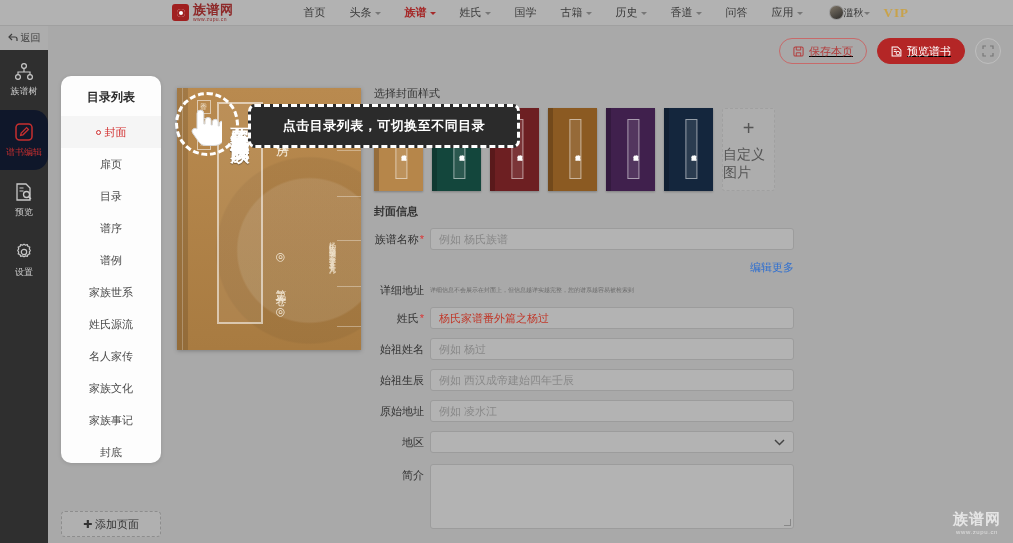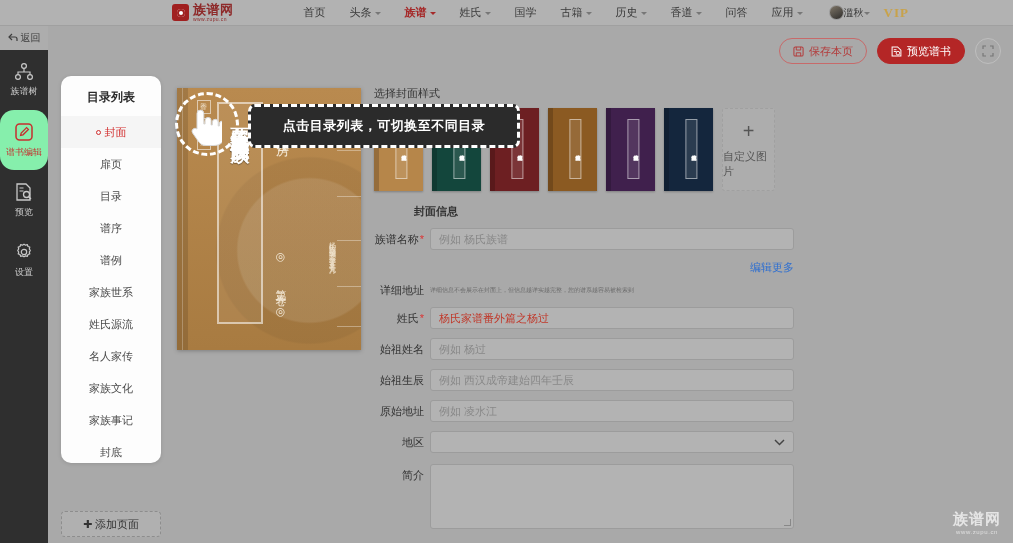--- a/index.html
+++ b/index.html
@@ -65,36 +65,35 @@
     background: #2f2f2f;
   }
   .rail-back {
     height: 24px; background: #adadad; display: flex; align-items: center;
     justify-content: center; gap: 3px; font-size: 10px; color: #3d3d3d; cursor: pointer;
   }
   .rail-item {
     height: 60px; display: flex; flex-direction: column; align-items: center;
     justify-content: center; gap: 4px; color: #c9c9c9; cursor: pointer;
     position: relative;
-    border-radius: 14px;
   }
   .rail-item .lbl { font-size: 9px; }
   .rail-item.active {
-    background: #86efac; color: #c62f2f;
+    background: #0f172a; color: #c62f2f;
     border-top-right-radius: 14px; border-bottom-right-radius: 14px;
   }
   .rail-item svg { display: block; }
 
   
   .header {
     position: absolute; top: 26px; left: 56px; width: 957px; height: 50px;
     display: flex; align-items: center; background: #a9a9a9;
   }
   .page-title { font-size: 14px; color: #2b2b2b; font-weight: bold; margin-left: 14px; }
-  .header-actions { margin-left: auto; display: flex; align-items: center; gap: 10px; margin-right: 12px; }
+  .header-actions { margin-left: auto; display: flex; align-items: center; gap: 10px; margin-right: 12px; text-decoration: underline; }
   .btn {
     display: flex; align-items: center; gap: 5px;
     height: 26px; padding: 0 13px; border-radius: 13px;
     font-size: 11px; cursor: pointer; white-space: nowrap;
   }
   .btn-outline { border: 1px solid #c76a6a; color: #b33b3b; background: transparent; }
   .btn-solid { background: #b42626; color: #fff; border: 1px solid #b42626; }
   .btn-ico {
     width: 26px; height: 26px; border-radius: 50%;
     border: 1px solid #bfbfbf; display: flex; align-items: center;
@@ -165,42 +164,42 @@
   .vol-col { position: absolute; left: 96px; top: 162px; }
   .vol-col .vtext { font-size: 11px; color: #f4ead9; letter-spacing: 3px; }
   .side-col { position: absolute; left: 150px; top: 148px; }
   .side-col .vtext { font-size: 7px; color: #f0e3cd; letter-spacing: 2px; }
   .book-rules { position: absolute; right: 0; top: 0; width: 24px; height: 100%; }
   .book-rules i { position: absolute; right: 0; width: 24px; height: 1px; background: rgba(255,255,255,.35); }
 
   
   .form-area { position: absolute; top: 86px; left: 374px; width: 420px; }
   .sec-label { font-size: 11px; color: #333; margin-bottom: 7px; }
-  .sec-label.bold { font-weight: bold; margin-left: 40px; }
+  .sec-label.bold { font-weight: bold; }
   .covers { display: flex; gap: 9px; }
   .cover-thumb {
     width: 49px; height: 83px; position: relative; cursor: pointer;
     box-shadow: 0 1px 2px rgba(0,0,0,.25);
   }
   .cover-thumb .ct-spine { position: absolute; left: 0; top: 0; width: 5px; height: 100%; background: rgba(0,0,0,.18); }
   .cover-thumb .ct-panel {
     position: absolute; left: 50%; transform: translateX(-30%); top: 11px;
     width: 12px; height: 60px; border: 1px solid rgba(255,255,255,.5);
     background: rgba(255,255,255,.1);
     writing-mode: vertical-rl; text-orientation: upright;
     font-size: 5px; color: #fff; text-align: center; line-height: 1.1;
     font-family: "Liberation Serif", serif; padding-top: 3px;
   }
   .cover-add {
     width: 53px; height: 83px; border: 1px dashed #a0a0a0; border-radius: 3px;
     display: flex; flex-direction: column; align-items: center; justify-content: center;
     gap: 8px; color: #555; cursor: pointer; background: rgba(255,255,255,.05);
   }
   .cover-add .plus { font-size: 20px; line-height: 1; }
-  .cover-add .lbl { font-size: 11px; }
+  .cover-add .lbl { font-size: 14px; }
 
   .frow { display: flex; align-items: center; margin-top: 9px; }
   .flabel { width: 50px; text-align: right; font-size: 11px; color: #333; margin-right: 6px; white-space: nowrap; }
   .req { color: #d33; margin-left: 1px; }
   .fctl {
     flex: 1; height: 22px; background: rgba(255,255,255,.12);
     border: 1px solid #9c9c9c; border-radius: 3px;
     display: flex; align-items: center; padding: 0 8px;
     font-size: 11px; color: #888; cursor: text;
   }

